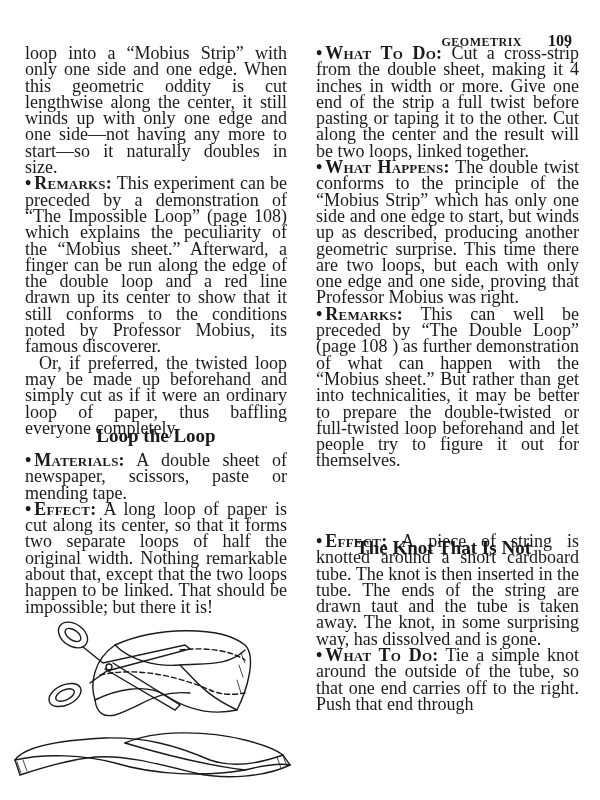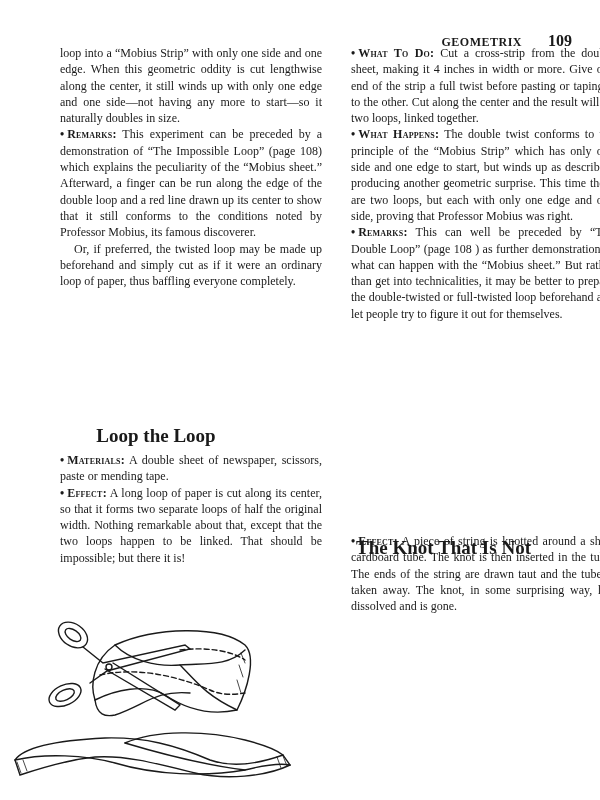--- a/index.html
+++ b/index.html
@@ -5,21 +5,21 @@
   html, body { margin: 0; padding: 0; }
   body {
     width: 600px; height: 800px; background: #ffffff; position: relative; overflow: hidden;
     font-family: "DejaVu Serif", "Liberation Serif", serif; color: #1a1a1a;
   }
   .running-head {
     position: absolute; top: 32px; right: 28px; display: flex; align-items: flex-end; gap: 26px;
   }
   .rh-title { font-family: "Liberation Serif", serif; font-weight: bold; font-size: 12px; letter-spacing: 0.5px; }
   .rh-page { font-family: "Liberation Serif", serif; font-weight: bold; font-size: 16px; }
-  .col { position: absolute; width: 262px; font-family: "Liberation Serif", serif; font-size: 12px; line-height: 16.3px; text-align: justify; margin-left: 35px; }
+  .col { position: absolute; width: 262px; font-family: "Liberation Serif", serif; font-size: 18px; line-height: 16.3px; text-align: justify; }
   .col p { margin: 0; }
   .col-left { left: 25px; top: 45px; }
   .col-right { left: 316px; top: 45px; width: 263px; }
   .indent { text-indent: 14px; }
   .label { font-weight: bold; font-variant: small-caps; letter-spacing: 0.2px; }
   .bullet { font-weight: bold; margin-right: 3px; }
   .heading {
     position: absolute; font-family: "Liberation Serif", serif; font-weight: bold; font-size: 19px; text-align: center;
   }
   .heading-loop { left: 25px; width: 262px; top: 425px; }
@@ -80,13 +80,14 @@
     <path d="M120 138 C150 125 200 125 240 135 C260 140 272 145 278 150"></path>
     <path d="M120 138 C160 150 200 160 240 165"></path>
     <path d="M12 157 L16 168 M18 155 L22 166 M272 152 L276 163 M278 151 L282 161" stroke-width="0.8"></path>
   </g>
 </svg>
 
 <h2 class="heading heading-knot" style="margin:0">The Knot That Is Not</h2>
 
 <div class="col col-right-2">
   <p><span class="bullet">•</span><span class="label">Effect:</span><span> A piece of string is knotted around a short cardboard tube. The knot is then inserted in the tube. The ends of the string are drawn taut and the tube is taken away. The knot, in some surprising way, has dissolved and is gone.</span></p>
+  <p><span class="bullet">•</span><span class="label">What To Do:</span><span> Tie a simple knot around the outside of the tube, so that one end carries off to the right. Push that end through</span></p>
 </div>
 
 </body></html>

